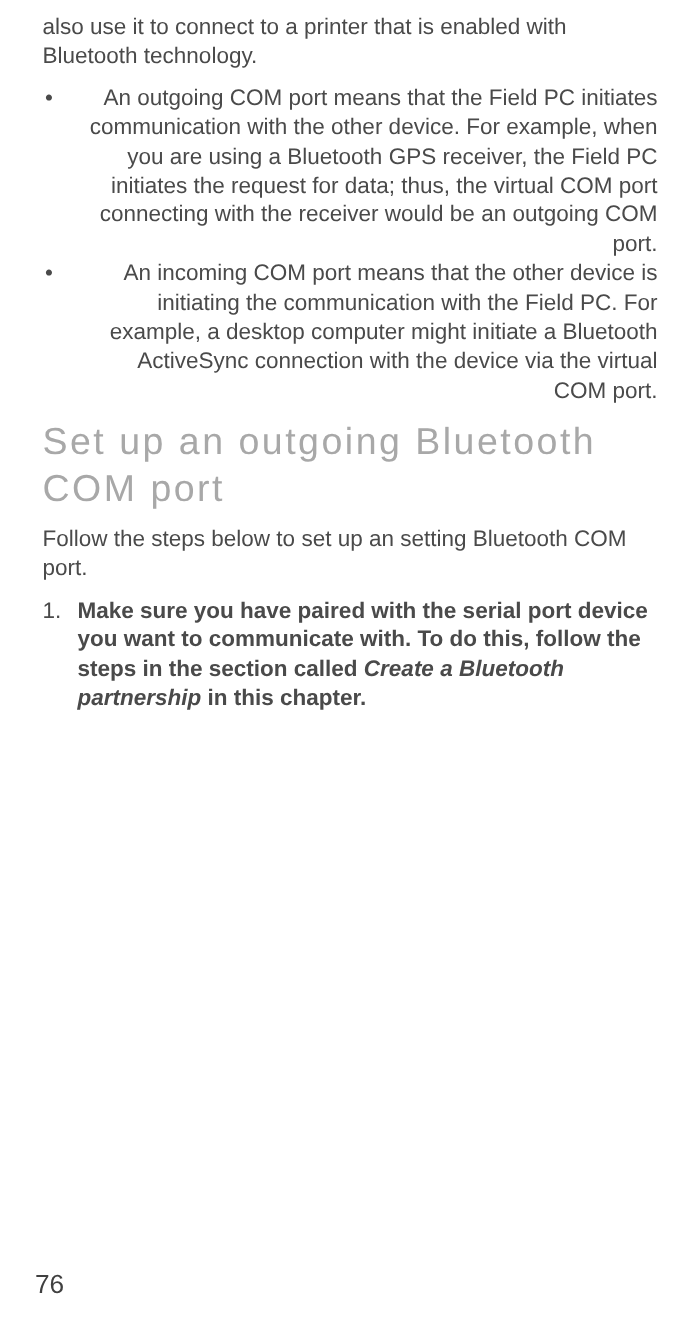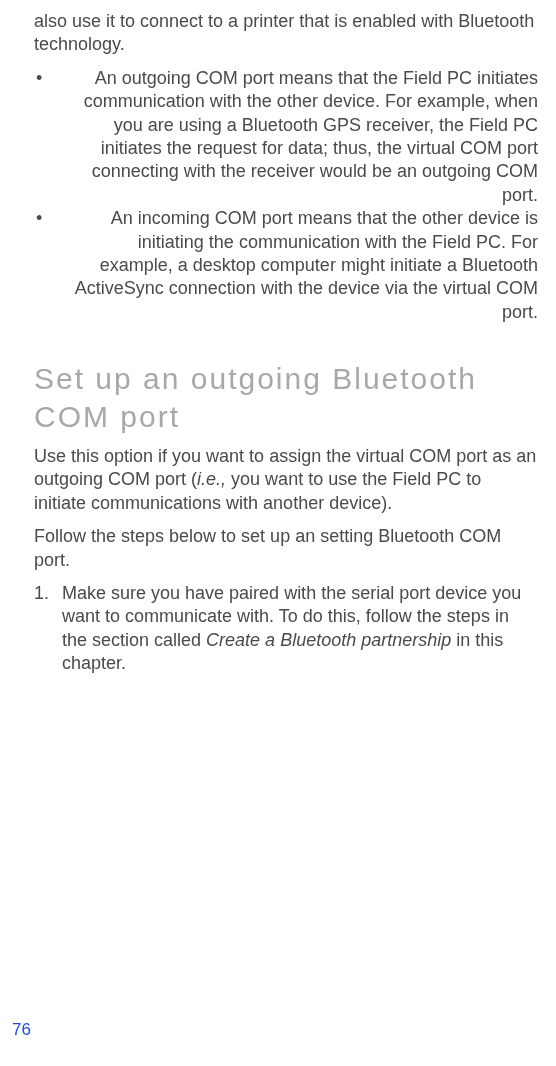--- a/index.html
+++ b/index.html
@@ -7,21 +7,21 @@
     padding: 0;
     width: 556px;
     height: 1066px;
     background: #ffffff;
     font-family: Verdana, Tahoma, Geneva, sans-serif;
     font-feature-settings: "kern";
     position: relative;
     box-sizing: border-box;
   }
   .page {
-    padding: 0 18px 0 34px;
+    padding: 0 30px 0 34px;
     color: #4a4a4a;
     font-size: 18px;
     line-height: 1.3;
   }
   .para {
     margin: 10px 0;
   }
   .bullet-list {
     margin: 0;
     padding: 0;
@@ -38,47 +38,48 @@
     padding-left: 2px;
   }
   .bullet-list li .bt {
     flex: 1;
     text-align: right;
   }
   .heading {
     font-size: 30px;
     color: #a8a8a8;
     letter-spacing: 2px;
-    margin-top: 36px;
+    margin-top: 11px;
     margin-bottom: 6px;
     line-height: 1.25;
     font-weight: normal;
   }
   .ol {
     margin: 0;
     padding: 0;
     list-style: none;
   }
   .ol li {
     display: flex;
   }
   .ol li .num {
     width: 28px;
     flex: 0 0 28px;
   }
   .ol li .ot {
     flex: 1;
+    font-weight: bold;
   }
   em.ital { font-style: italic; }
   .pagenum {
     position: absolute;
-    left: 12px;
+    left: 28px;
     bottom: 26px;
-    font-size: 17px;
-    color: #1d4ed8;
+    font-size: 21px;
+    color: #404040;
   }
 </style>
 </head>
 <body>
 
 <div class="page">
 
   <p class="para">also use it to connect to a printer that is enabled with Bluetooth technology.</p>
 
 
@@ -89,23 +90,20 @@
     </li>
     <li>
       <span class="dot">•</span>
       <span class="bt">An incoming COM port means that the other device is initiating the communication with the Field PC. For example, a desktop computer might initiate a Bluetooth ActiveSync connection with the device via the virtual COM port.</span>
     </li>
   </ul>
 
 
   <div class="heading">Set up an outgoing Bluetooth COM port</div>
 
-  <p class="para">
-    <span>Use this option if you want to assign the virtual COM port as an outgoing COM port (</span><em class="ital">i.e.,</em><span> you want to use the Field PC to initiate communications with another device).</span>
-  </p>
 
   <p class="para">Follow the steps below to set up an setting Bluetooth COM port.</p>
 
   <ol class="ol">
     <li>
       <span class="num">1.</span>
       <span class="ot">
         <span>Make sure you have paired with the serial port device you want to communicate with. To do this, follow the steps in the section called </span><em class="ital">Create a Bluetooth partnership</em><span> in this chapter.</span>
       </span>
     </li>

